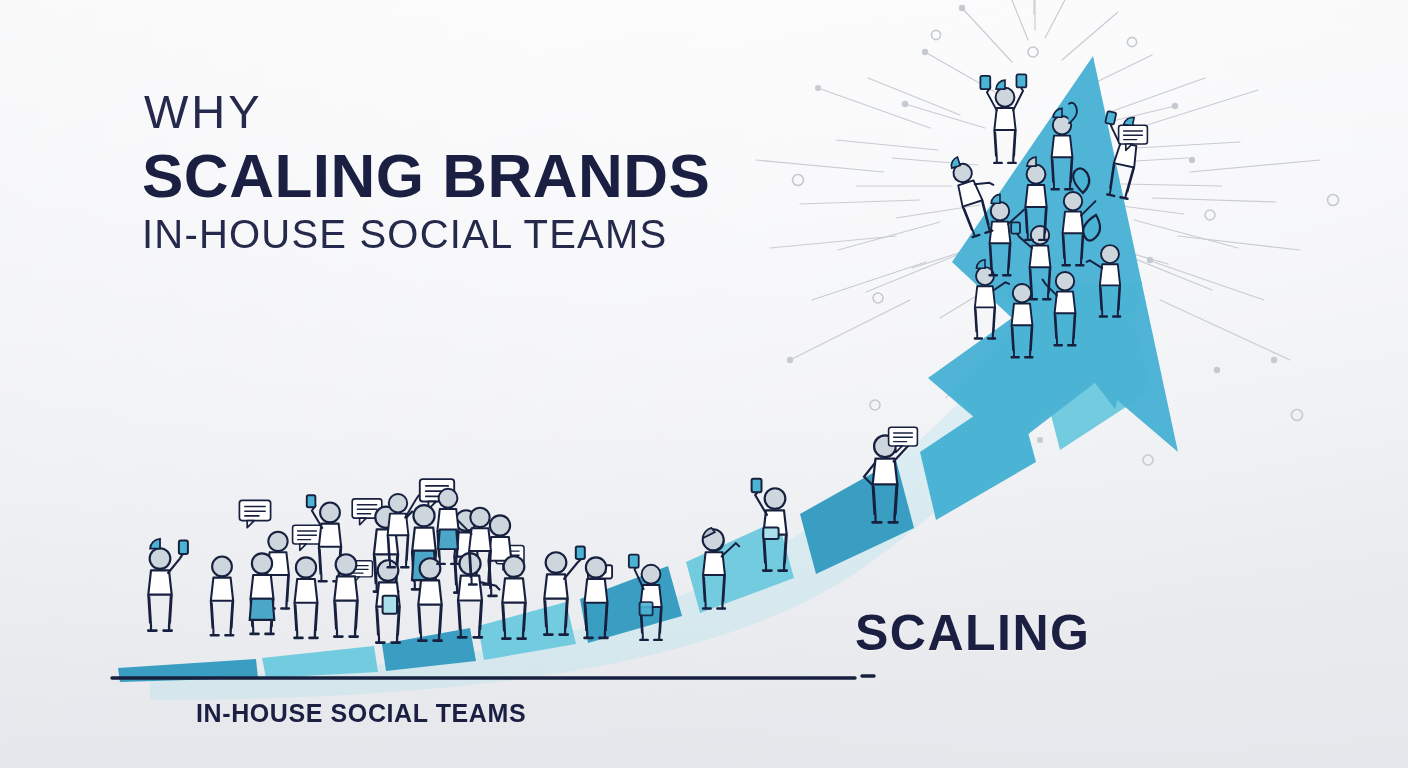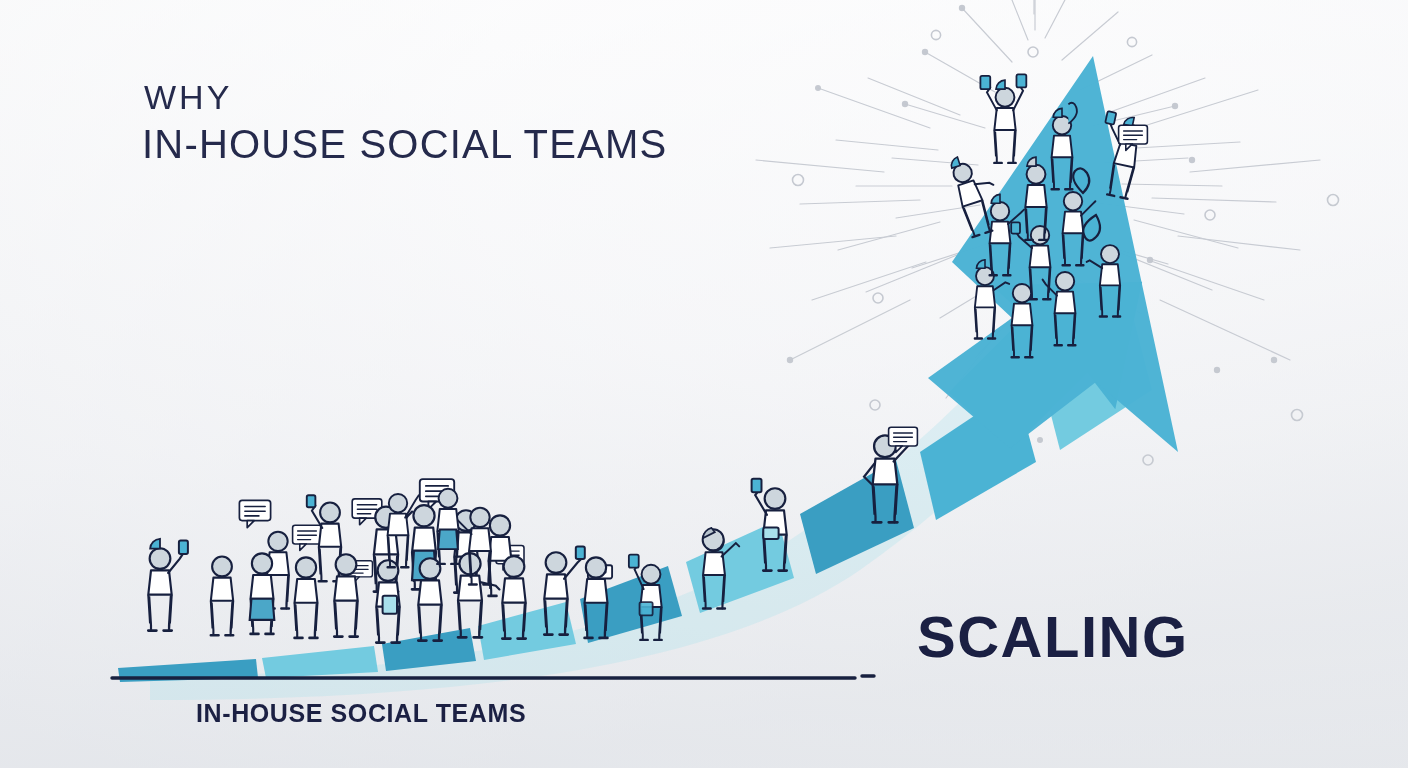--- a/index.html
+++ b/index.html
@@ -15,37 +15,37 @@
       linear-gradient(160deg,#f7f8f9 0%,#eceef1 55%,#dfe2e7 100%);
   }
   #bg-svg,#art-svg{position:absolute;inset:0;width:1408px;height:768px;display:block;}
 
   
   #headline{
     position:absolute;left:142px;top:72px;width:660px;
     color:#1c2142;line-height:1.0;
   }
   .hl-why{
-    font-size:34px;font-weight:400;letter-spacing:3.0px;
-    margin:8px 0 10px 2px;color:#252a4c;
+    font-size:47px;font-weight:400;letter-spacing:3.0px;
+    margin:16px 0 10px 2px;color:#252a4c;
   }
   .hl-1,.hl-2{
     font-size:62px;font-weight:700;letter-spacing:0.5px;
     margin:0 0 7px 0;color:#1b2043;
   }
   .hl-2{margin-bottom:11px;}
   .hl-sub{
     font-size:40px;font-weight:400;letter-spacing:1.2px;
     margin:0;color:#252a4c;
   }
 
   
   #scaling-word{
-    position:absolute;left:917px;top:608px;
-    font-size:58px;font-weight:700;letter-spacing:1.5px;
+    position:absolute;left:855px;top:608px;
+    font-size:50px;font-weight:700;letter-spacing:1.5px;
     color:#1b2043;line-height:1;
     text-shadow:0 1px 1px rgba(255,255,255,.55);
   }
   
   #inhouse-caption{
     position:absolute;left:196px;top:701px;
     font-size:25px;font-weight:700;letter-spacing:0.6px;
     color:#1b2043;line-height:1;
   }
 </style>
@@ -389,19 +389,20 @@
       <g transform="translate(1133,136) scale(0.72)">
         <use href="#bub"></use>
       </g>
       <path d="M1083,193 q10,-10 4,-20 q-6,-8 -12,-2 q-6,8 8,22 z" fill="#4bb3d4" stroke="#17203f" stroke-width="2.2"></path>
       <path d="M1096,215 q8,14 0,22 q-8,8 -12,-2 q-4,-10 12,-20 z" fill="#4bb3d4" stroke="#17203f" stroke-width="2.2"></path>
     </g>
   </svg>
 
   <div id="headline">
     <div class="hl-why">WHY</div>
+    <div class="hl-1">SCALING BRANDS</div>
     <div class="hl-sub">IN-HOUSE SOCIAL TEAMS</div>
   </div>
 
   <div id="scaling-word">SCALING</div>
   <div id="inhouse-caption">IN-HOUSE SOCIAL TEAMS</div>
 
 </div>
 
 </body></html>

